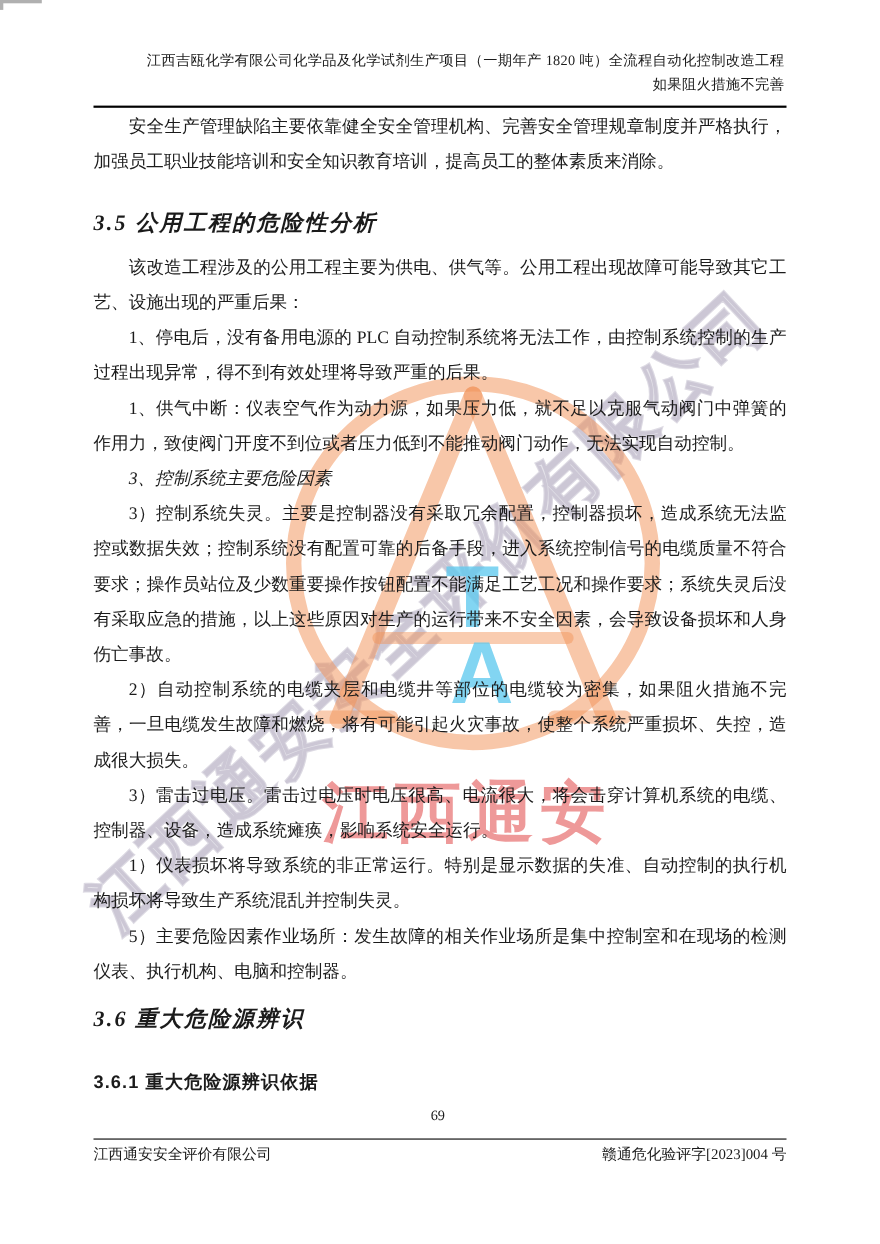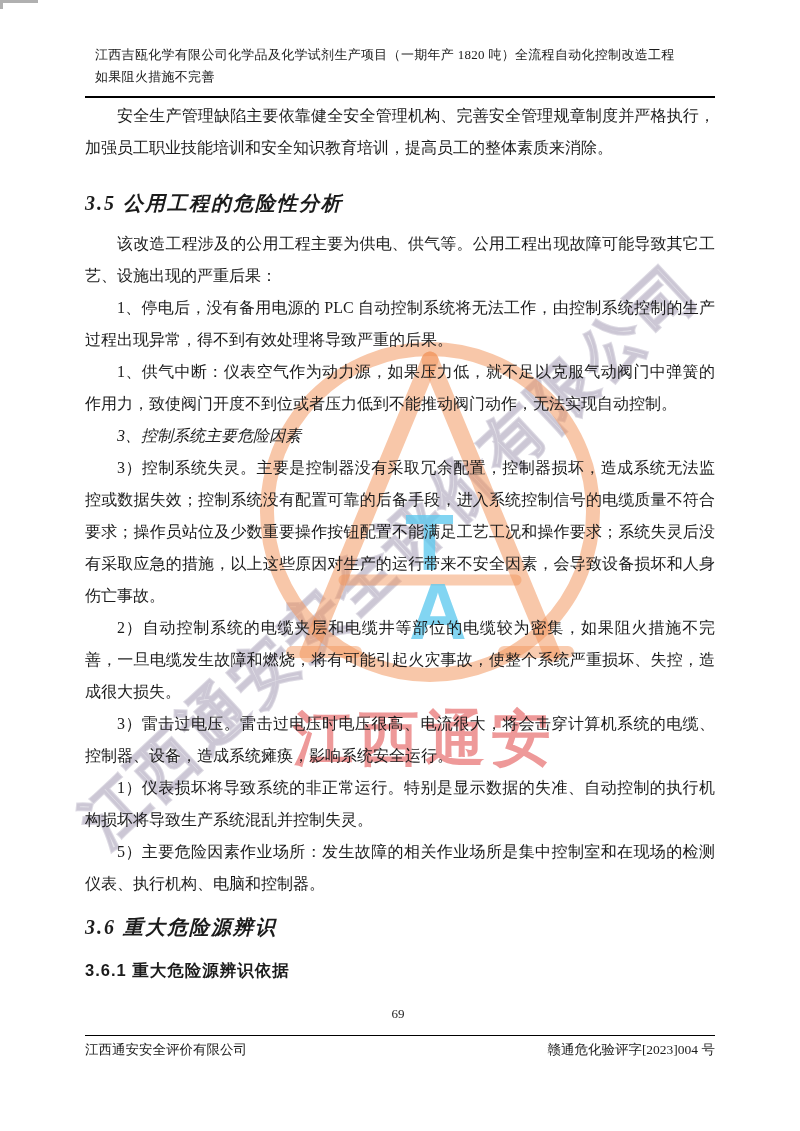--- a/index.html
+++ b/index.html
@@ -18,36 +18,36 @@
   .wm-logo{position:absolute;left:252px;top:334px;width:356px;height:356px;}
   .wm-letter{position:absolute;font-family:"Liberation Sans",sans-serif;font-weight:bold;
      color:rgba(95,201,238,0.78);}
   .wm-letter-t{left:405px;top:503px;font-size:80px;line-height:80px;}
   .wm-letter-a{left:409px;top:572px;font-size:80px;line-height:80px;}
   .wm-red{position:absolute;left:293px;top:703px;font-size:60px;line-height:72px;
      letter-spacing:6px;font-weight:bold;color:rgba(224,70,70,0.55);
      font-family:"Liberation Sans",sans-serif;white-space:nowrap;}
 
   
-  .header{position:absolute;top:44px;left:95px;width:630px;z-index:2;text-align:left;
+  .header{position:absolute;top:44px;left:83px;width:630px;z-index:2;text-align:right;
      font-size:13px;line-height:22px;letter-spacing:0.3px;}
   .header-rule{position:absolute;top:96px;left:85px;width:630px;height:0;
      border-top:2px solid #000;z-index:2;}
 
   
   .content{position:absolute;top:100px;left:85px;width:630px;z-index:2;
      font-size:16px;line-height:32px;text-align:justify;}
   .content p{margin:0;text-indent:2em;}
   .content p.no-indent{text-indent:0;}
   .content p.gap-top{margin-top:0;font-style:italic;}
   .h-kai{font-size:20px;font-weight:bold;font-style:italic;letter-spacing:2px;
      margin:26px 0 12px;line-height:26px;text-indent:0;}
   .h-kai.second{margin:14px 0 0;}
   .h-hei{font-family:"Liberation Sans",sans-serif;font-size:16.5px;font-weight:bold;
-     letter-spacing:1px;margin:18px 0 0;line-height:24px;text-indent:0;}
+     letter-spacing:1px;margin:32px 0 0;line-height:24px;text-indent:0;}
 
   
   .page-num{position:absolute;top:1006px;left:0;width:796px;text-align:center;
      font-size:13px;z-index:2;}
   .footer-rule{position:absolute;top:1035px;left:85px;width:630px;height:0;
      border-top:1.5px solid #000;z-index:2;}
   .footer-left{position:absolute;top:1041px;left:85px;font-size:13.5px;z-index:2;}
   .footer-right{position:absolute;top:1041px;right:85px;font-size:13.5px;z-index:2;}
 </style>
 </head>

